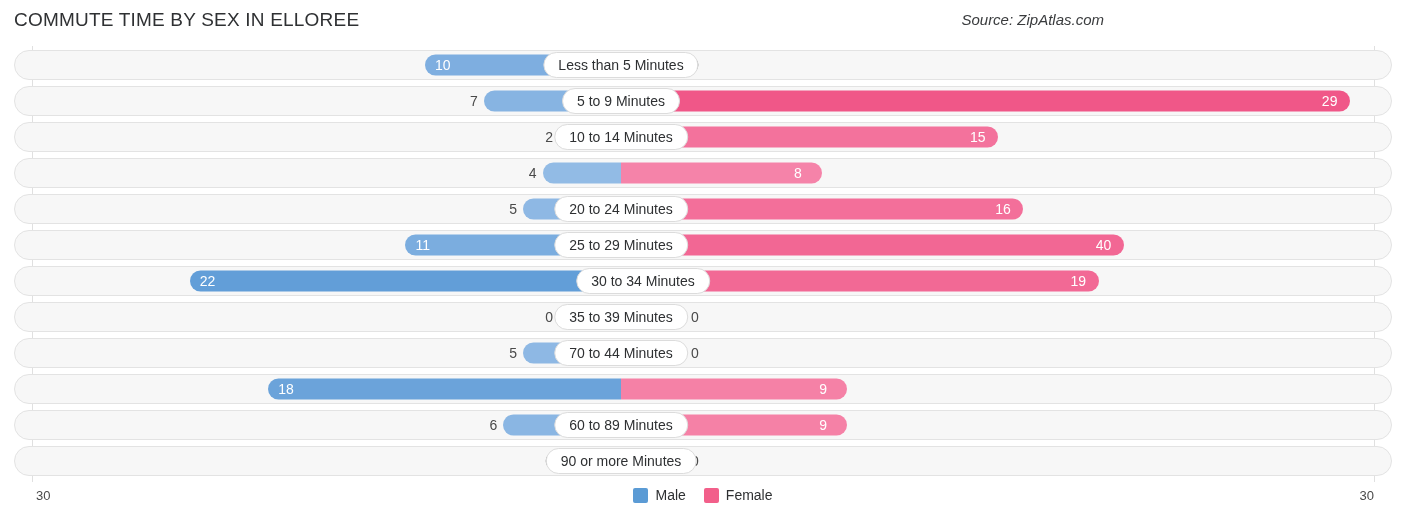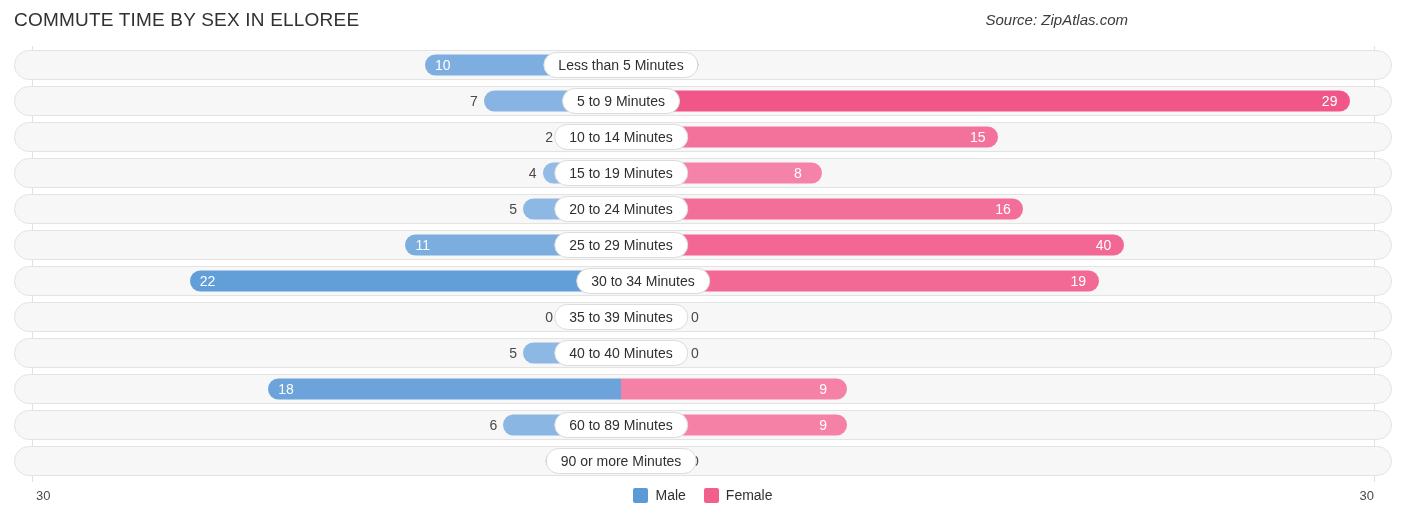--- a/index.html
+++ b/index.html
@@ -21,21 +21,20 @@
     box-sizing: border-box;
   }
 
   
   .header {
     position: absolute;
     left: 0;
     top: 0;
     width: 1116px;
     height: 46px;
-    padding-left: 24px;
   }
   .chart-title {
     position: absolute;
     left: 14px;
     top: 9px;
     font-size: 19px;
     color: #2f3133;
     letter-spacing: 0.2px;
     white-space: nowrap;
   }
@@ -199,21 +198,20 @@
         <div class="bar female" style="left: 606px; width: 377px; background: rgb(243, 114, 156);"></div>
         <div class="bar-value" style="left: 518px; width: 20px; text-align: right;">2</div>
         <div class="bar-value inside" style="left: 955px;">15</div>
         <div class="row-label" style="left: 606px;">10 to 14 Minutes</div>
       </div>
       <div class="row" style="top: 112px;">
         <div class="bar male" style="left: 527.6px; width: 78.4px; background: rgb(146, 187, 229);"></div>
         <div class="bar female" style="left: 606px; width: 201.067px; background: rgb(245, 131, 169);"></div>
         <div class="bar-value" style="left: 501.6px; width: 20px; text-align: right;">4</div>
         <div class="bar-value inside" style="left: 779.067px;">8</div>
-        <div class="row-label" style="left: 606px;">15 to 19 Minutes</div>
       </div>
       <div class="row" style="top: 148px;">
         <div class="bar male" style="left: 508px; width: 98px; background: rgb(142, 184, 228);"></div>
         <div class="bar female" style="left: 606px; width: 402.133px; background: rgb(243, 111, 154);"></div>
         <div class="bar-value" style="left: 482px; width: 20px; text-align: right;">5</div>
         <div class="bar-value inside" style="left: 980.133px;">16</div>
         <div class="row-label" style="left: 606px;">20 to 24 Minutes</div>
       </div>
       <div class="row" style="top: 184px;">
         <div class="bar male" style="left: 390.4px; width: 215.6px; background: rgb(123, 173, 223);"></div>
@@ -234,21 +232,21 @@
         <div class="bar female" style="left: 606px; width: 62px; background: rgb(250, 175, 200);"></div>
         <div class="bar-value" style="left: 518px; width: 20px; text-align: right;">0</div>
         <div class="bar-value" style="left: 676px;">0</div>
         <div class="row-label" style="left: 606px;">35 to 39 Minutes</div>
       </div>
       <div class="row" style="top: 292px;">
         <div class="bar male" style="left: 508px; width: 98px; background: rgb(142, 184, 228);"></div>
         <div class="bar female" style="left: 606px; width: 62px; background: rgb(250, 175, 200);"></div>
         <div class="bar-value" style="left: 482px; width: 20px; text-align: right;">5</div>
         <div class="bar-value" style="left: 676px;">0</div>
-        <div class="row-label" style="left: 606px;">40 to 40 Minutes</div>
+        <div class="row-label" style="left: 606px;">70 to 44 Minutes</div>
       </div>
       <div class="row" style="top: 328px;">
         <div class="bar male" style="left: 253.2px; width: 352.8px; background: rgb(107, 163, 218);"></div>
         <div class="bar female" style="left: 606px; width: 226.2px; background: rgb(245, 129, 166);"></div>
         <div class="bar-value inside" style="left: 263.2px;">18</div>
         <div class="bar-value inside" style="left: 804.2px;">9</div>
       </div>
       <div class="row" style="top: 364px;">
         <div class="bar male" style="left: 488.4px; width: 117.6px; background: rgb(138, 182, 227);"></div>
         <div class="bar female" style="left: 606px; width: 226.2px; background: rgb(245, 129, 166);"></div>

